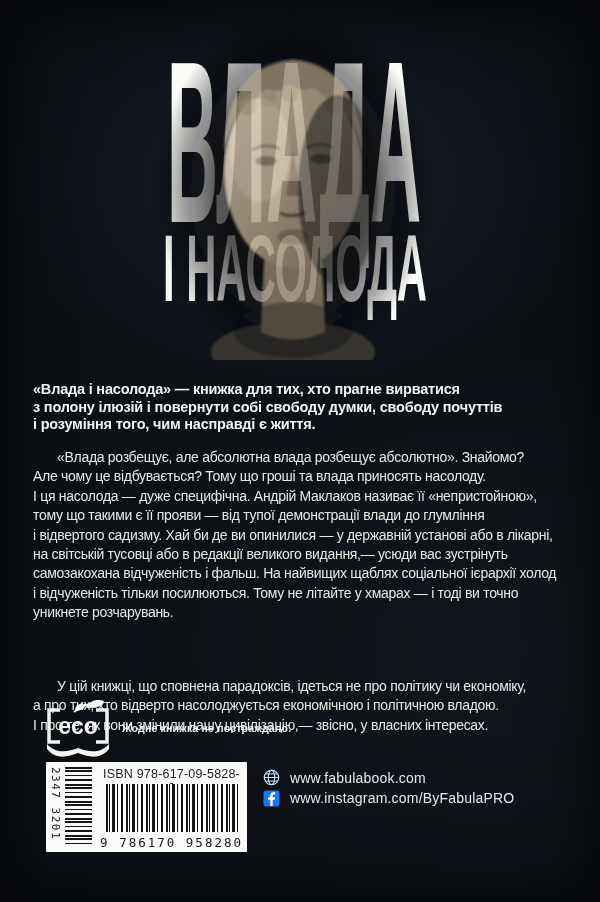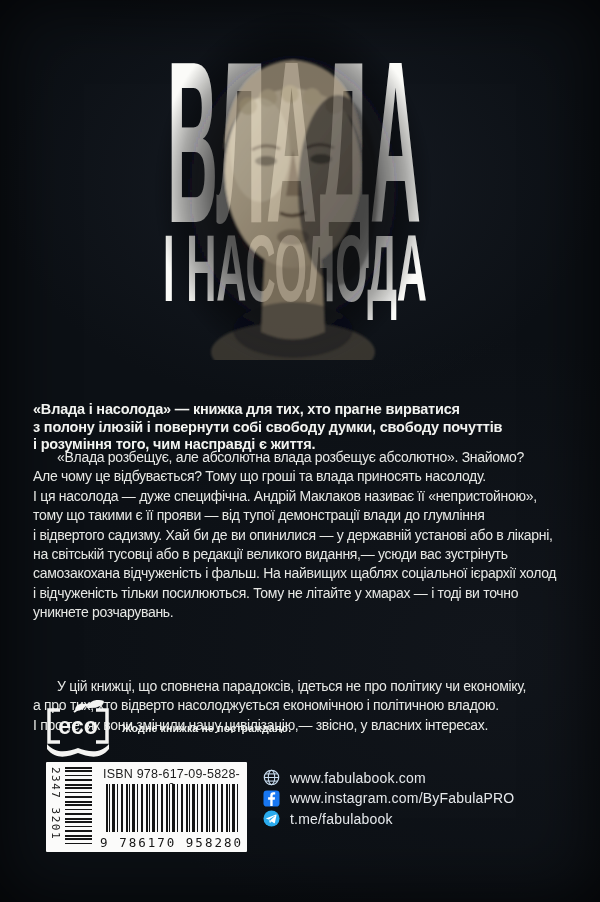--- a/index.html
+++ b/index.html
@@ -12,21 +12,21 @@
       #0c1015;
     box-shadow: inset 0 0 70px rgba(0,0,0,.8);
   }
   
   .title-art{position:absolute;left:0;top:0;width:600px;height:360px;}
   .title-art text{font-family:"Liberation Sans",sans-serif;font-weight:bold;fill:#fbfbf8;}
   
   .intro{
     position:absolute;left:33px;top:381px;width:548px;
     font-weight:bold;font-size:14.5px;line-height:17.5px;
-    letter-spacing:-0.2px;white-space:pre-line;color:#f2f3f0;margin-top:20px;
+    letter-spacing:-0.2px;white-space:pre-line;color:#f2f3f0;
   }
   .para{
     position:absolute;left:33px;width:564px;
     font-size:14px;line-height:19.4px;letter-spacing:-0.3px;
     white-space:pre-line;color:#e7e8e5;overflow:hidden;
   }
   .para-1{top:448px;text-indent:24px;}
   .para-2{top:649px;text-indent:24px;margin-top:28px;}
   
   .eco-logo{position:absolute;left:40px;top:700px;width:76px;height:66px;}
@@ -185,23 +185,16 @@
     </div>
 
     <div class="link-row">
       <svg width="17" height="17" viewBox="0 0 18 18">
         <rect x="0.5" y="0.5" width="17" height="17" rx="3.6" fill="#1877f2"></rect>
         <path d="M10.2,17 V10.4 H12.4 L12.8,7.8 H10.2 V6.2 C10.2,5.4 10.6,4.8 11.7,4.8 H12.9 V2.5 C12.6,2.5 11.8,2.4 10.9,2.4 C9,2.4 7.7,3.5 7.7,5.8 V7.8 H5.4 V10.4 H7.7 V17 Z" fill="#fff"></path>
       </svg>
       <span class="link-url">www.instagram.com/ByFabulaPRO</span>
     </div>
 
-    <div class="link-row">
-      <svg width="17" height="17" viewBox="0 0 18 18">
-        <circle cx="9" cy="9" r="8.5" fill="#2aabee"></circle>
-        <path d="M13.8,4.8 L3.6,8.7 C3.1,8.9 3.1,9.2 3.5,9.3 L6.1,10.1 L7.1,13.2 C7.2,13.6 7.4,13.6 7.7,13.4 L9.1,12.1 L11.8,14 C12.2,14.2 12.5,14.1 12.6,13.6 L14.3,5.5 C14.4,4.9 14.2,4.6 13.8,4.8 Z M6.6,9.9 L12.1,6.4 C12.4,6.2 12.6,6.3 12.4,6.5 L7.7,10.8 L7.5,12.7 Z" fill="#fff"></path>
-      </svg>
-      <span class="link-url">t.me/fabulabook</span>
-    </div>
 
 
   </div>
 </div>
 
 </body></html>

